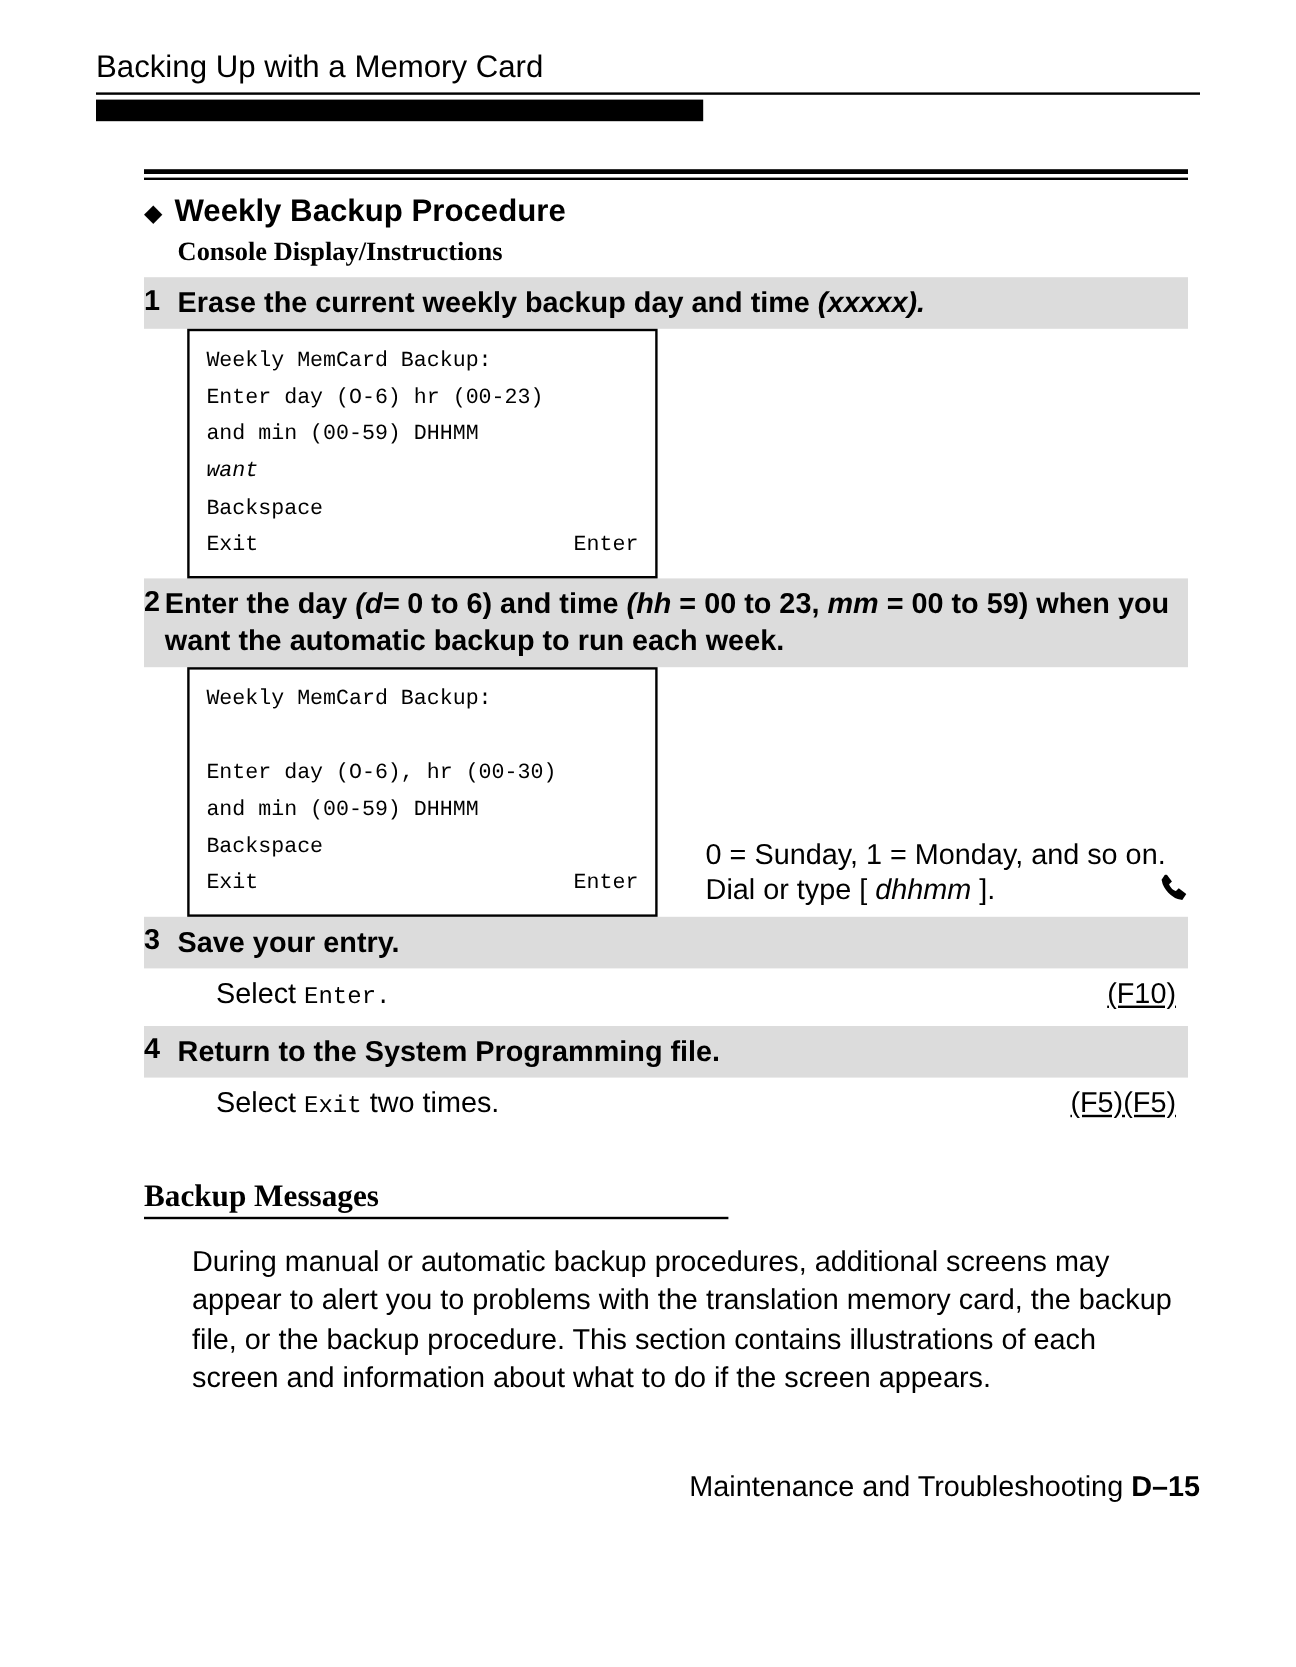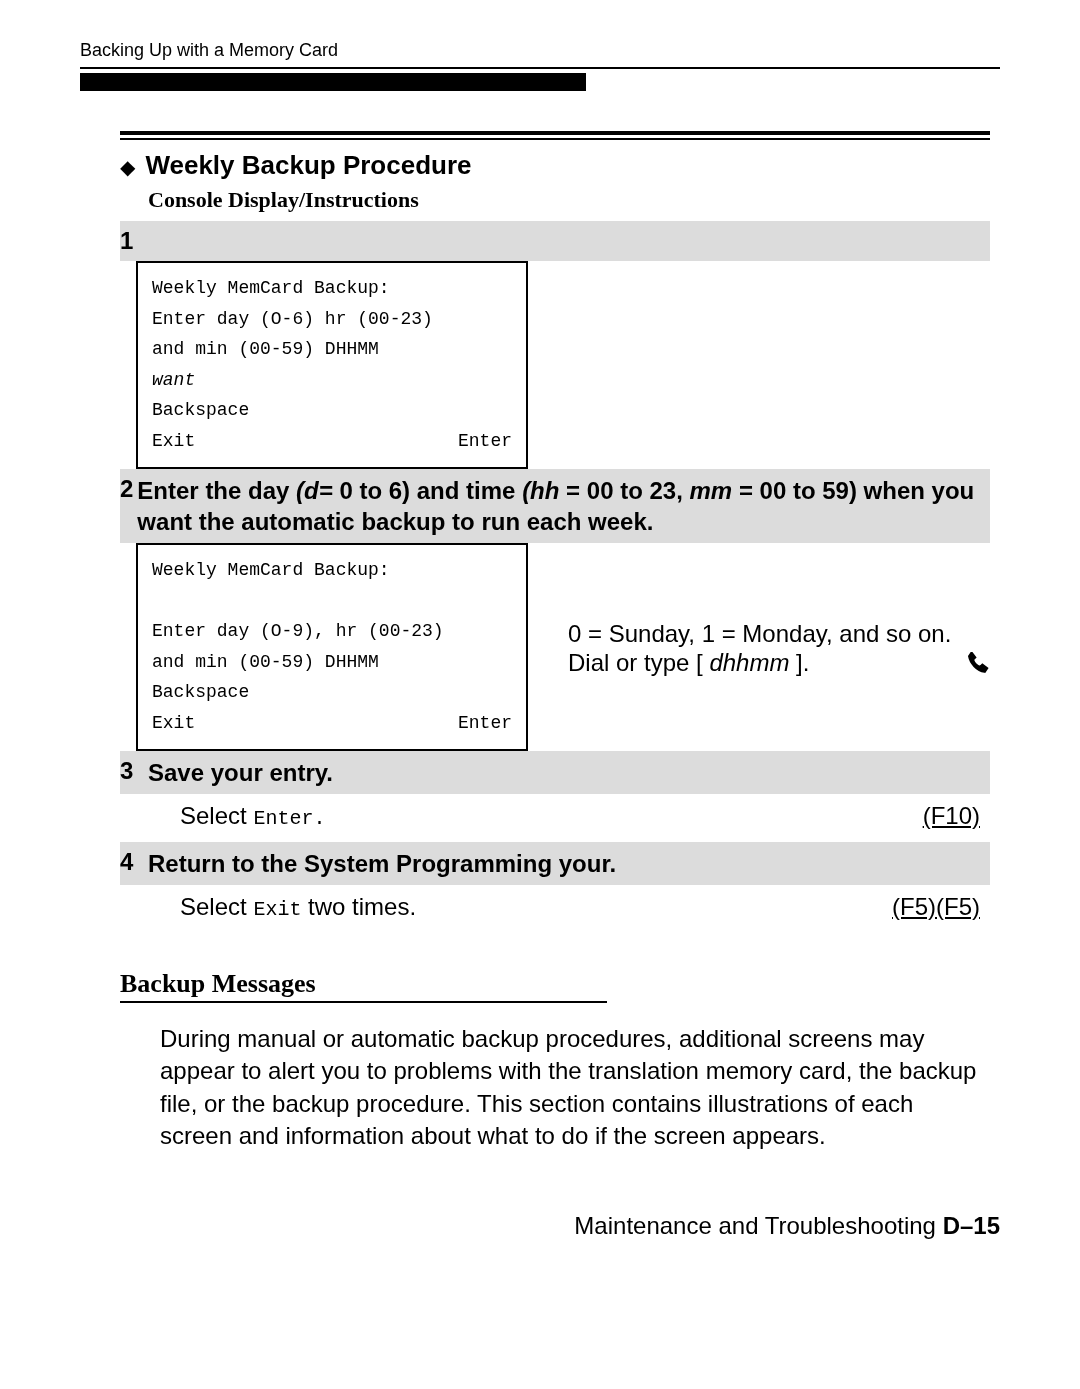--- a/index.html
+++ b/index.html
@@ -7,21 +7,21 @@
     padding: 0;
     width: 1080px;
     background: #ffffff;
     font-family: Arial, Helvetica, sans-serif;
     color: #000;
   }
   .page {
     padding: 40px 80px 30px 80px;
   }
   .section-title {
-    font-size: 18px;
+    font-size: 26px;
     font-weight: normal;
     margin: 0 0 6px 0;
   }
   .title-underline {
     height: 2px;
     background: #000;
     width: 100%;
     margin-bottom: 4px;
   }
   .title-thickbar {
@@ -90,22 +90,22 @@
     padding-left: 0;
   }
   .step-text {
     font-size: 24px;
     font-weight: bold;
     line-height: 1.3;
   }
   .step-text .ital { font-style: italic; }
   .two-col {
     display: flex;
-    align-items: center;
-    margin-left: 16px;
+    align-items: flex-end;
+    margin-left: 36px;
   }
   .console-box {
     border: 2px solid #000;
     padding: 10px 14px;
     font-family: "Courier New", monospace;
     font-size: 18px;
     line-height: 1.7;
     width: 360px;
     min-height: 180px;
     display: flex;
@@ -194,20 +194,23 @@
     <div class="proc-header">
       <span class="diamond">◆</span>
       <span class="proc-title">Weekly Backup Procedure</span>
     </div>
     <div class="subhead-row">
       <span class="subhead-left">Console Display/Instructions</span>
     </div>
 
     <div class="step-row">
       <div class="step-num">1</div>
+      <div class="step-text">
+        <span>Erase the current weekly backup day and time </span><span class="ital">(xxxxx).</span>
+      </div>
     </div>
 
     <div class="two-col">
       <div class="console-box">
         <div>
           <div>Weekly MemCard Backup:</div>
           <div>Enter day (O-6) hr (00-23)</div>
           <div>and min (00-59) DHHMM</div>
           <div class="xxxxx">want</div>
         </div>
@@ -226,21 +229,21 @@
       <div class="step-text">
         <span>Enter the day </span><span class="ital">(d= </span><span>0 to 6) and time </span><span class="ital">(hh </span><span>= 00 to 23, </span><span class="ital">mm </span><span>= 00 to 59) when you want the automatic backup to run each week.</span>
       </div>
     </div>
 
     <div class="two-col">
       <div class="console-box">
         <div>
           <div>Weekly MemCard Backup:</div>
           <div>&nbsp;</div>
-          <div>Enter day (O-9), hr (00-23)</div>
+          <div>Enter day (O-6), hr (00-30)</div>
           <div>and min (00-59) DHHMM</div>
         </div>
         <div>
           <div>Backspace</div>
           <div class="console-bottom">
             <span>Exit</span>
             <span>Enter</span>
           </div>
         </div>
       </div>
@@ -265,21 +268,21 @@
     </div>
     <div class="simple-step-body">
       <span>
         <span>Select </span><span class="mono">Enter.</span>
       </span>
       <span class="ul">(F10)</span>
     </div>
 
     <div class="step-row">
       <div class="step-num">4</div>
-      <div class="step-text">Return to the System Programming your.</div>
+      <div class="step-text">Return to the System Programming file.</div>
     </div>
     <div class="simple-step-body">
       <span>
         <span>Select </span><span class="mono">Exit</span><span> two times.</span>
       </span>
       <span class="ul">(F5)(F5)</span>
     </div>
 
     <div class="sub-heading">Backup Messages</div>
     <div class="sub-underline"></div>

